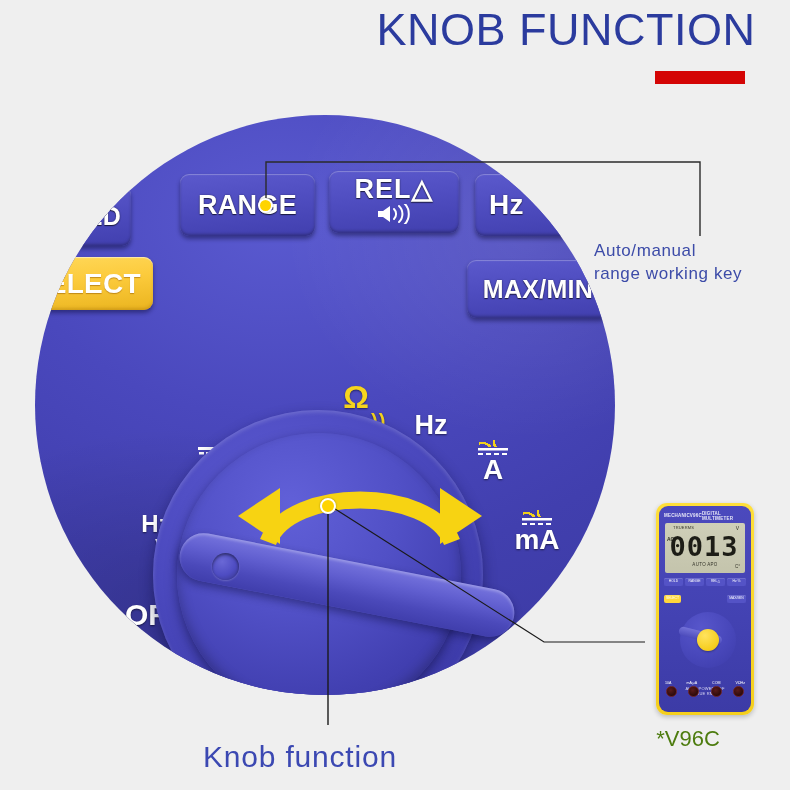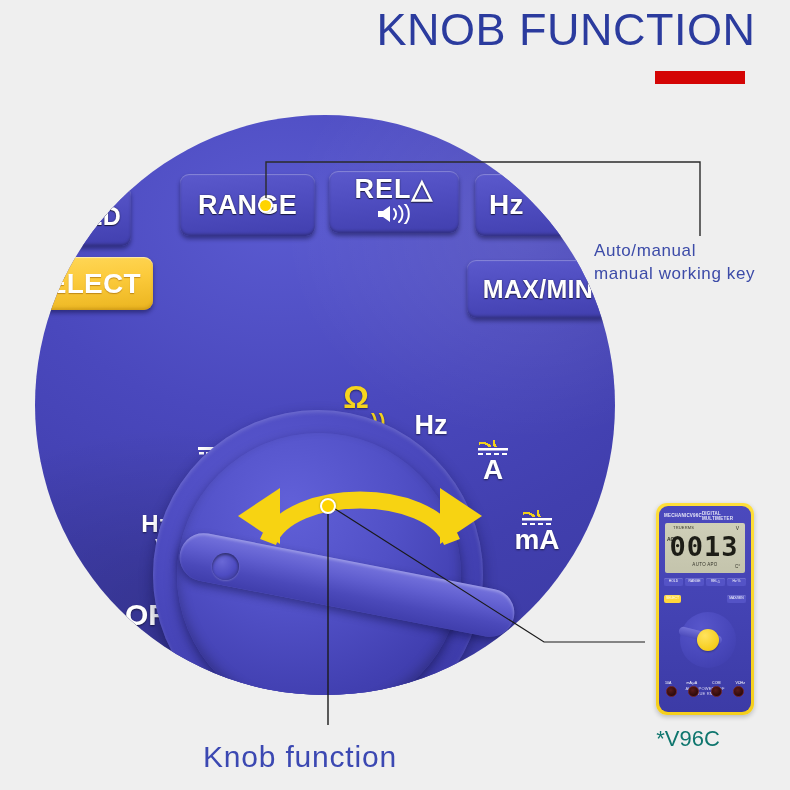--- a/index.html
+++ b/index.html
@@ -304,21 +304,21 @@
   .p-jack {
     width: 11px; height: 11px; border-radius: 50%;
     background: radial-gradient(circle at 40% 35%, #5a1b1b 0%, #2d0b0b 70%, #170505 100%);
     border: 1px solid #6b2020;
   }
 
   .product-label {
     position: absolute;
     left: 639px; top: 726px;
     width: 98px; text-align: center;
-    color: #0f766e;
+    color: #4d7c0f;
     font-size: 22px;
     font-family: "Liberation Sans", sans-serif;
     z-index: 20;
   }
 </style>
 </head>
 <body>
 
 <div id="root">
 
@@ -433,21 +433,21 @@
     <line x1="328" y1="508" x2="328" y2="725" stroke="#1a1a1a" stroke-width="1.4"></line>
 
     <polyline points="332,507 544,642 645,642" fill="none" stroke="#1a1a1a" stroke-width="1.2"></polyline>
   </svg>
 
   <div class="dot" id="dot-range"></div>
   <div class="dot" id="dot-knob"></div>
 
   <div class="callout-text" id="callout-range-text">
     <div>Auto/manual</div>
-    <div>manual working key</div>
+    <div>range working key</div>
   </div>
 
   <div class="caption" id="caption-knob">Knob function</div>
 
   <div class="product">
     <div class="product-inner">
 
       <div class="p-brandbar">
         <span>MECHANIC</span>
         <span>V96C</span>

